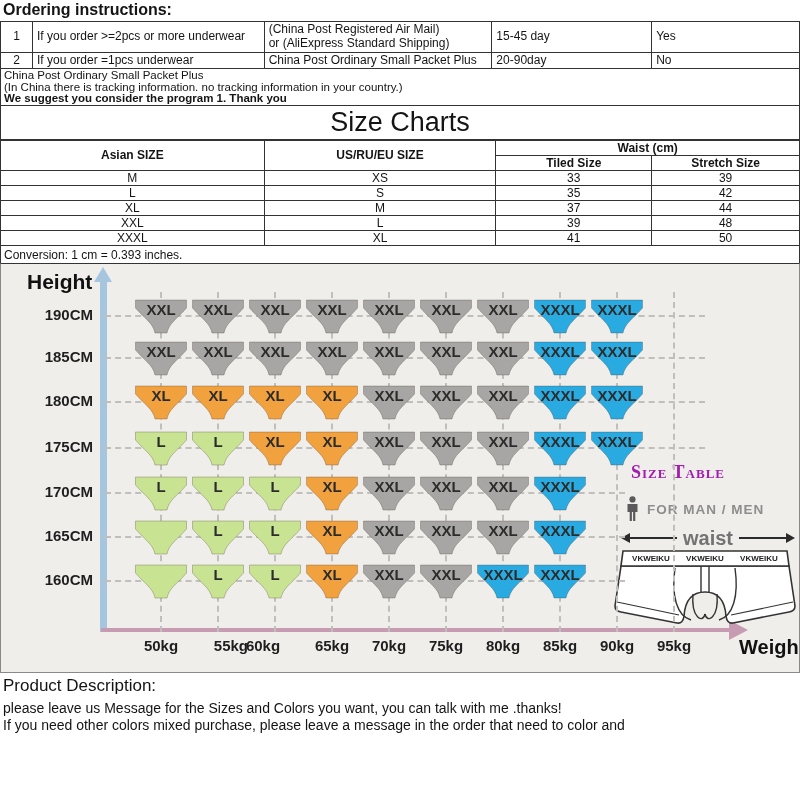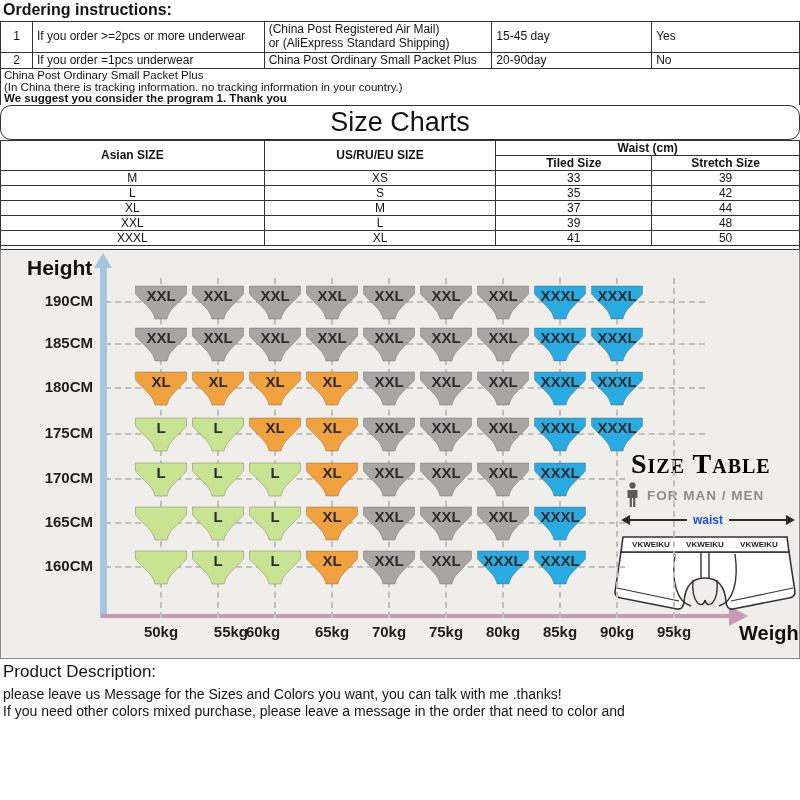--- a/index.html
+++ b/index.html
@@ -15,21 +15,21 @@
   .otable td, .otable th { border:1px solid #333; font-size:12px; padding:1px 4px; line-height:1.15; vertical-align:middle; }
   .otable th { font-size:12.5px; text-align:center; }
   .otable .center { text-align:center; }
   .otable tr.r1 td { height:28px; }
   .otable tr.r2 td { height:16px; }
 
   .frame { border-left:1px solid #333; border-right:1px solid #333; }
   .shipnotes { padding:1px 3px 0; font-size:11.5px; line-height:11.5px; }
   .shipnotes .b { font-weight:bold; }
 
-  .size-title { border-top:1px solid #333; border-bottom:1px solid #333; text-align:center; font-size:27px; height:35px; line-height:33px;border-radius:11px; }
+  .size-title { border-top:1px solid #333; border-bottom:1px solid #333; text-align:center; font-size:27px; height:35px; line-height:33px; }
 
   .stable td, .stable th { border:1px solid #333; font-size:12px; text-align:center; padding:0 4px; height:15px; line-height:1.05; }
 
   .note-block { padding:2px 3px 1px; font-size:12px; line-height:14px; }
   .note-block .b { font-weight:bold; font-size:12.5px; }
 
   
   .chart-box { position:relative; height:410px; background:#efeeeb; border:1px solid #8a8a8a; border-top:1px solid #333; overflow:hidden; }
   .vdash { position:absolute; top:28px; height:340px; width:0; border-left:2px dashed #c0bfbc; }
   .hdash { position:absolute; left:104px; height:0; border-top:2px dashed #c0bfbc; }
@@ -37,24 +37,24 @@
   .xlab { position:absolute; top:373px; width:60px; text-align:center; font-weight:bold; font-size:15px; color:#1e1e1e; }
   .yaxis { position:absolute; left:99px; top:16px; width:7px; height:352px; background:#a5c6de; }
   .yaxis-arrow { position:absolute; left:93px; top:3px; width:0; height:0; border-left:9px solid transparent; border-right:9px solid transparent; border-bottom:15px solid #a5c6de; }
   .xaxis { position:absolute; left:100px; top:364px; width:630px; height:4px; background:#c79bb1; }
   .xaxis-arrow { position:absolute; left:728px; top:356px; width:0; height:0; border-top:10px solid transparent; border-bottom:10px solid transparent; border-left:19px solid #c79bb1; }
   .axis-title-y { position:absolute; left:26px; top:6px; font-size:21px; font-weight:bold; color:#111; }
   .axis-title-x { position:absolute; left:738px; top:372px; font-size:20px; font-weight:bold; color:#111; }
   .picon { position:absolute; width:54px; height:37px; }
 
   
-  .inset-title { position:absolute; left:630px; top:198px; font-family:"Liberation Serif", serif; font-variant:small-caps; font-weight:bold; font-size:28px; letter-spacing:1px; color:#000000; }
+  .inset-title { position:absolute; left:630px; top:198px; font-family:"Liberation Serif", serif; font-variant:small-caps; font-weight:bold; font-size:18px; letter-spacing:1px; color:#a21caf; }
   .inset-aud { position:absolute; left:646px; top:238px; color:#8d8d8d; font-weight:bold; font-size:13.5px; letter-spacing:1px; }
   .person { position:absolute; left:624px; top:232px; }
-  .waist-row { position:absolute; left:620px; top:263px; width:174px; display:flex; align-items:center; font-size:12px; font-weight:bold; color:#1d4ed8; }
+  .waist-row { position:absolute; left:620px; top:263px; width:174px; display:flex; align-items:center; font-size:20px; font-weight:bold; color:#737373; }
   .waist-row .wline { flex:1; height:0; border-top:2px solid #2b2b2b; }
   .waist-row .wtext { padding:0 6px; }
   .arr-l { width:0; height:0; border-top:5px solid transparent; border-bottom:5px solid transparent; border-right:9px solid #2b2b2b; }
   .arr-r { width:0; height:0; border-top:5px solid transparent; border-bottom:5px solid transparent; border-left:9px solid #2b2b2b; }
   .boxer { position:absolute; left:612px; top:280px; }
 
   
   .product { padding:3px 3px 0; }
   .product-title { font-size:17px; margin:0 0 4px; font-weight:normal; }
   .product-line { font-size:14px; line-height:17px; }
@@ -147,20 +147,21 @@
     <tr>
           <td>XXXL</td>
           <td>XL</td>
           <td>41</td>
           <td>50</td>
         </tr>
   </tbody>
     </table>
 
   <div class="frame note-block">
+    <div>Conversion: 1 cm = 0.393 inches.</div>
   </div>
 
   <div class="chart-box" id="chart">
     <div class="yaxis-arrow"></div>
     <div class="yaxis"></div>
     <div class="xaxis"></div>
     <div class="xaxis-arrow"></div>
     <div class="axis-title-y">Height</div>
     <div class="axis-title-x">Weight</div>
 

